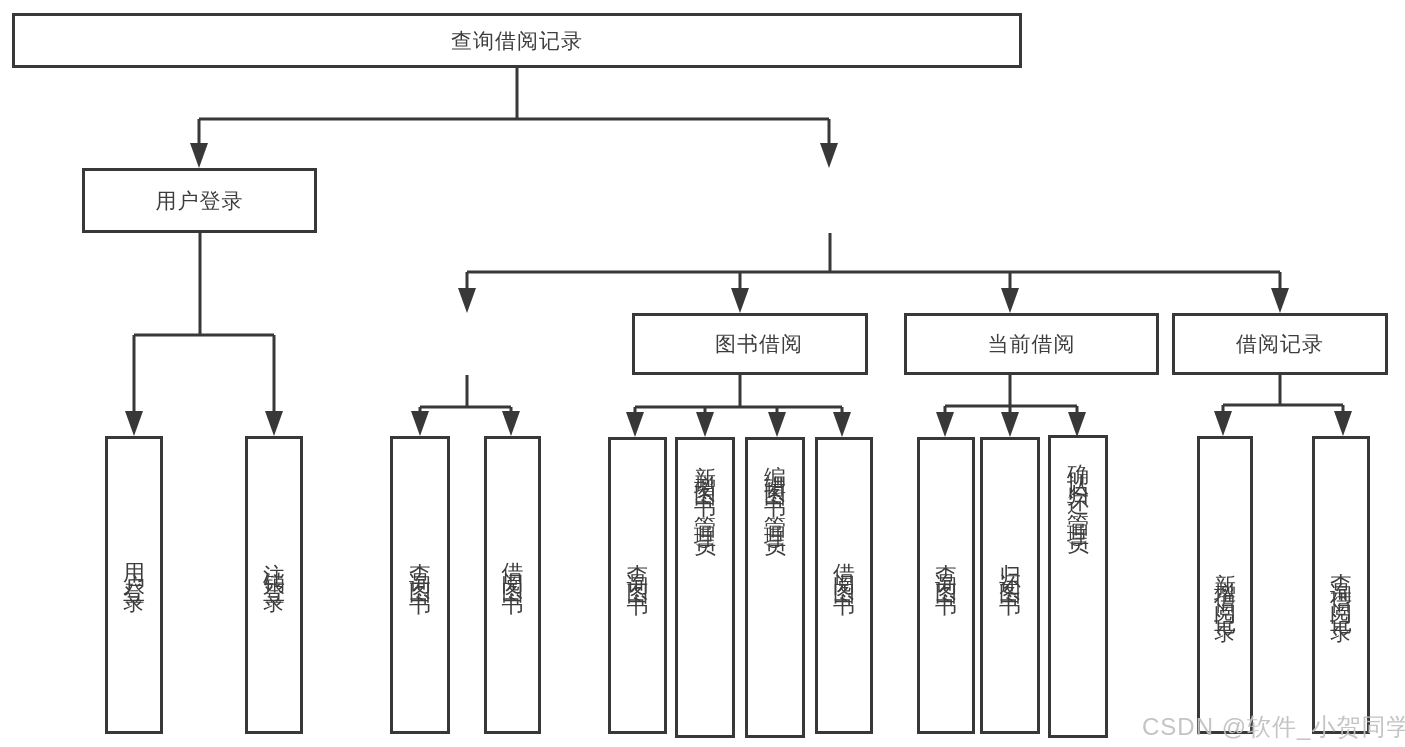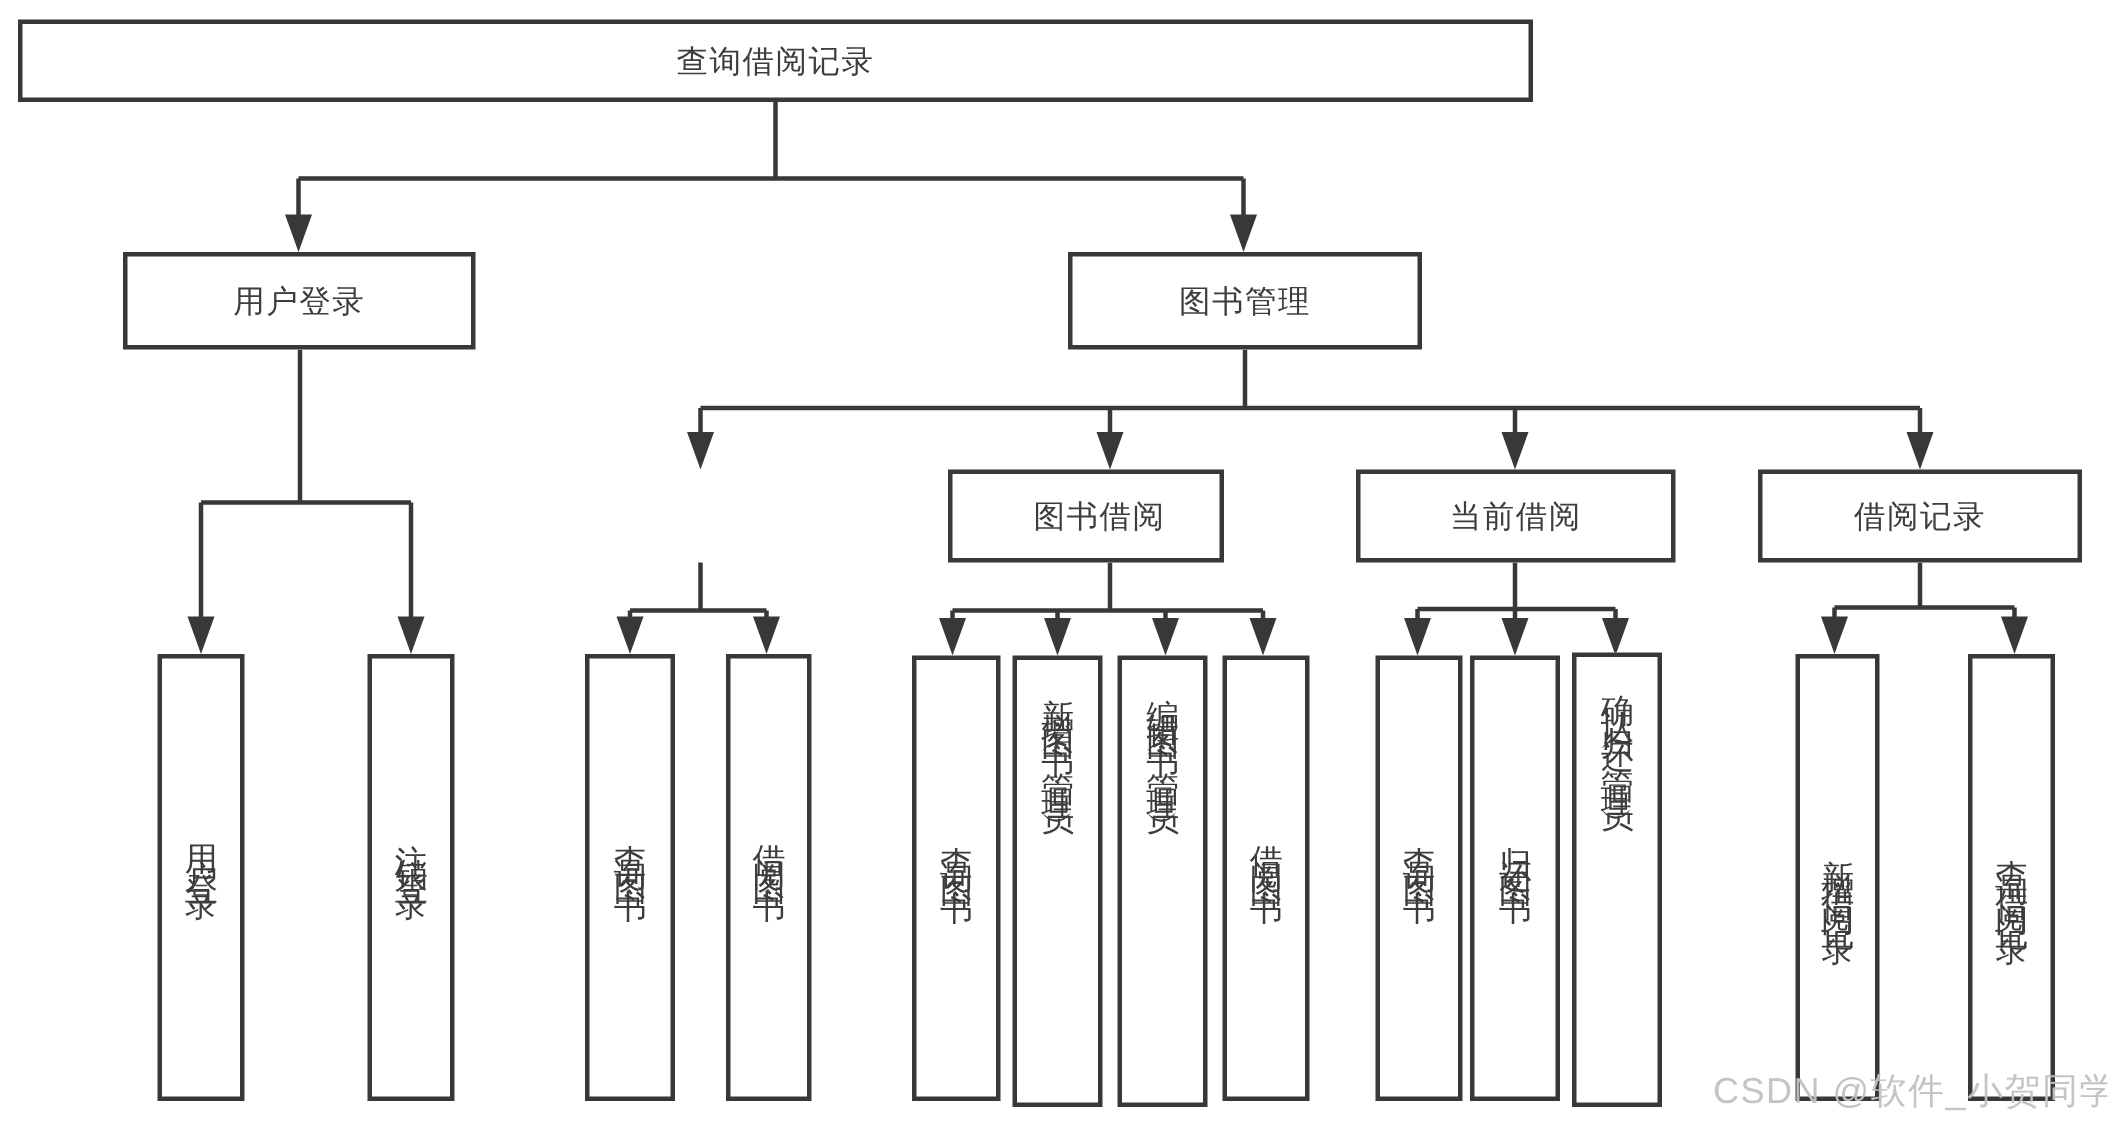--- a/index.html
+++ b/index.html
@@ -77,28 +77,25 @@
     </g>
   </svg>
 
   <div class="node" style="left:12px; top:13px; width:1010px; height:55px;">
     <span>查询借阅记录</span>
   </div>
 
   <div class="node" style="left:82px; top:168px; width:235px; height:65px;">
     <span>用户登录</span>
   </div>
-  <div class="node" style="left:712px; top:168px; width:236px; height:65px;">
-    <span>图书管理</span>
-  </div>
 
-  <div class="node" style="left:632px; top:313px; width:184px; height:62px;padding-left:18px;">
+  <div class="node" style="left:632px; top:313px; width:236px; height:62px;padding-left:18px;">
     <span>图书借阅</span>
   </div>
-  <div class="node" style="left:904px; top:313px; width:213px; height:62px;">
+  <div class="node" style="left:904px; top:313px; width:255px; height:62px;">
     <span>当前借阅</span>
   </div>
   <div class="node" style="left:1172px; top:313px; width:216px; height:62px;text-align:center;">
     <span>借阅记录</span>
   </div>
 
   <div class="node leaf short" style="left:105px; top:436px; width:58px; height:298px;">
     <span class="vtext">用户登录</span>
   </div>
   <div class="node leaf short" style="left:245px; top:436px; width:58px; height:298px;">

